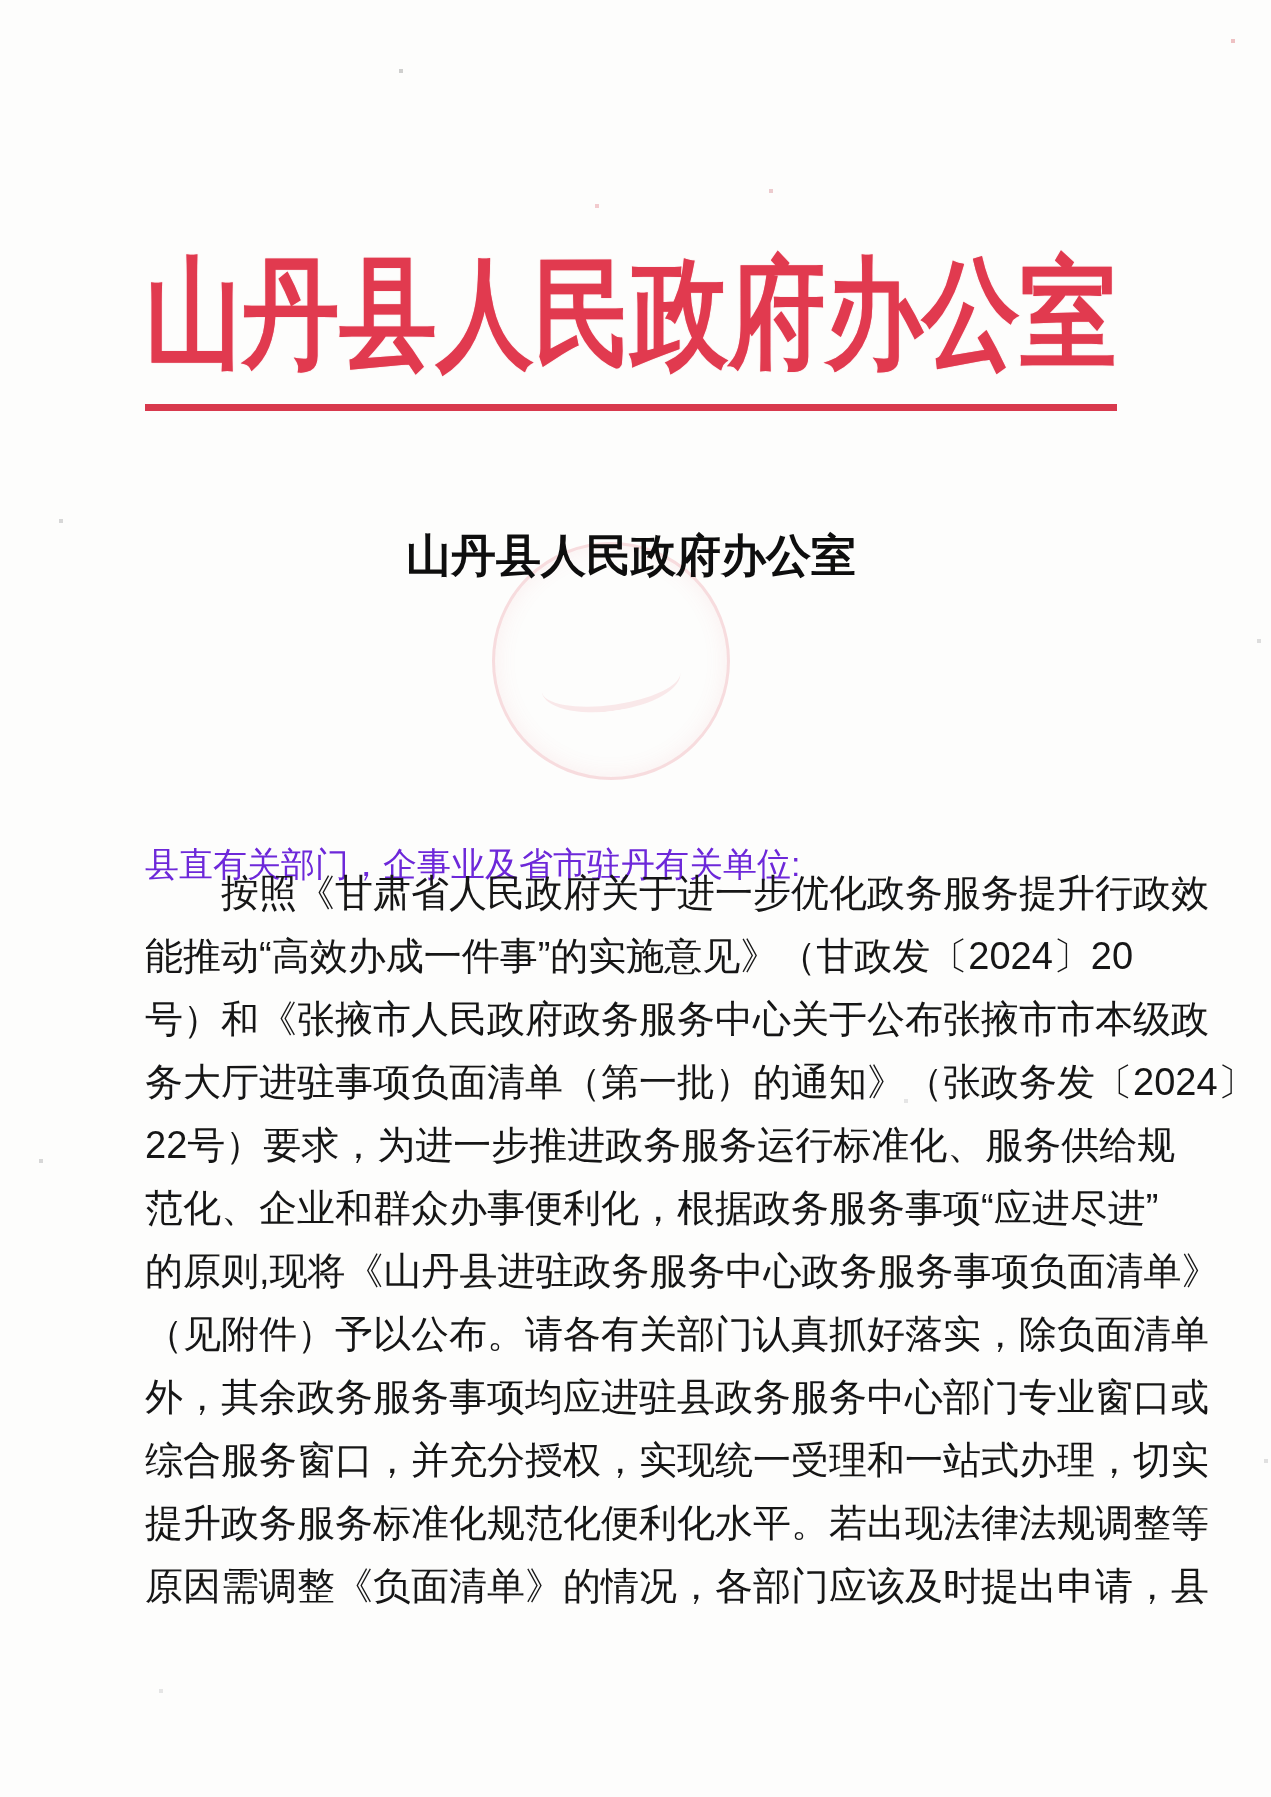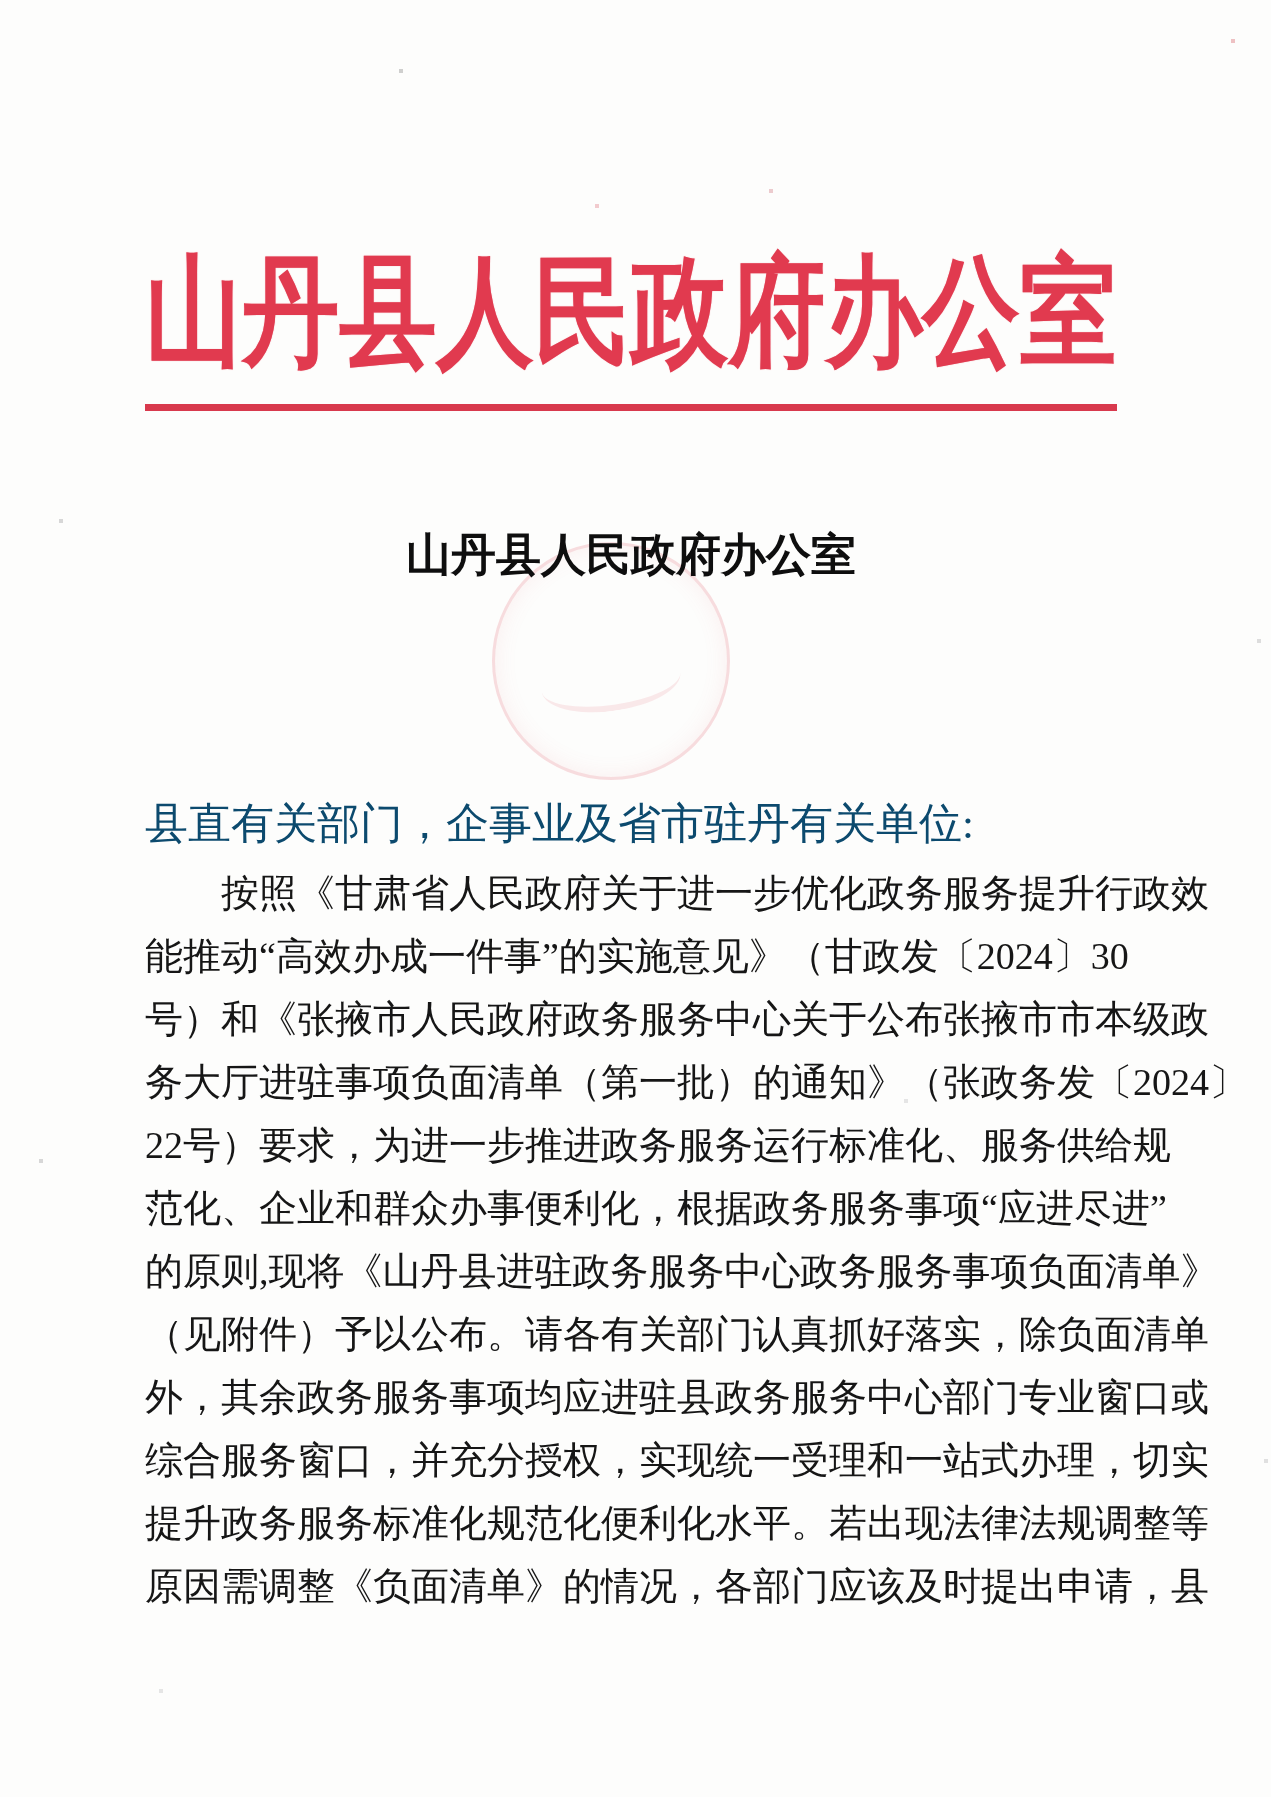--- a/index.html
+++ b/index.html
@@ -2,21 +2,21 @@
 <html><head>
 <meta charset="utf-8">
 <style>
   html,body{margin:0;padding:0;background:#8a8a8a;}
   .page{
     position:relative;
     width:1271px;height:1797px;
     margin:0 auto;
     background:#fdfdfc;
     overflow:hidden;
-    font-family:Liberation Serif, serif;
+    font-family:Liberation Sans, sans-serif;
   }
   
   .specks{position:absolute;top:0;left:0;width:2px;height:2px;background:transparent;
     box-shadow:
       400px 70px 0 1px rgba(120,120,120,.35),
       770px 190px 0 1px rgba(200,90,100,.30),
       1232px 40px 0 1px rgba(210,80,90,.35),
       596px 205px 0 1px rgba(220,90,100,.30),
       60px 520px 0 1px rgba(130,130,130,.30),
       40px 1160px 0 1px rgba(130,130,130,.30),
@@ -57,23 +57,23 @@
     box-shadow:inset 0 0 22px rgba(226,106,118,.10);
   }
   .seal::after{
     content:"";
     position:absolute;left:46px;top:108px;width:140px;height:52px;
     border-bottom:6px solid rgba(226,106,118,.14);
     border-radius:50%;
     transform:rotate(-8deg);
   }
   .salutation{
-    position:absolute;top:796px;left:145px;width:972px;
-    font-size:43px;line-height:56px;
-    color:#0c4a6e;
+    position:absolute;top:836px;left:145px;width:972px;
+    font-size:34px;line-height:56px;
+    color:#6d28d9;
   }
   .body-text{
     position:absolute;top:862px;left:145px;width:972px;
     color:#161616;
   }
   .jline{
     display:flex;
     justify-content:space-between;
     align-items:baseline;
     height:63px;
@@ -151,21 +151,21 @@
         <span>意</span>
         <span>见</span>
         <span>》</span>
         <span>（</span>
         <span>甘</span>
         <span>政</span>
         <span>发</span>
         <span>〔</span>
         <span>2024</span>
         <span>〕</span>
-        <span>30</span>
+        <span>20</span>
       </div>
     <div class="jline">
         <span>号</span>
         <span>）</span>
         <span>和</span>
         <span>《</span>
         <span>张</span>
         <span>掖</span>
         <span>市</span>
         <span>人</span>

